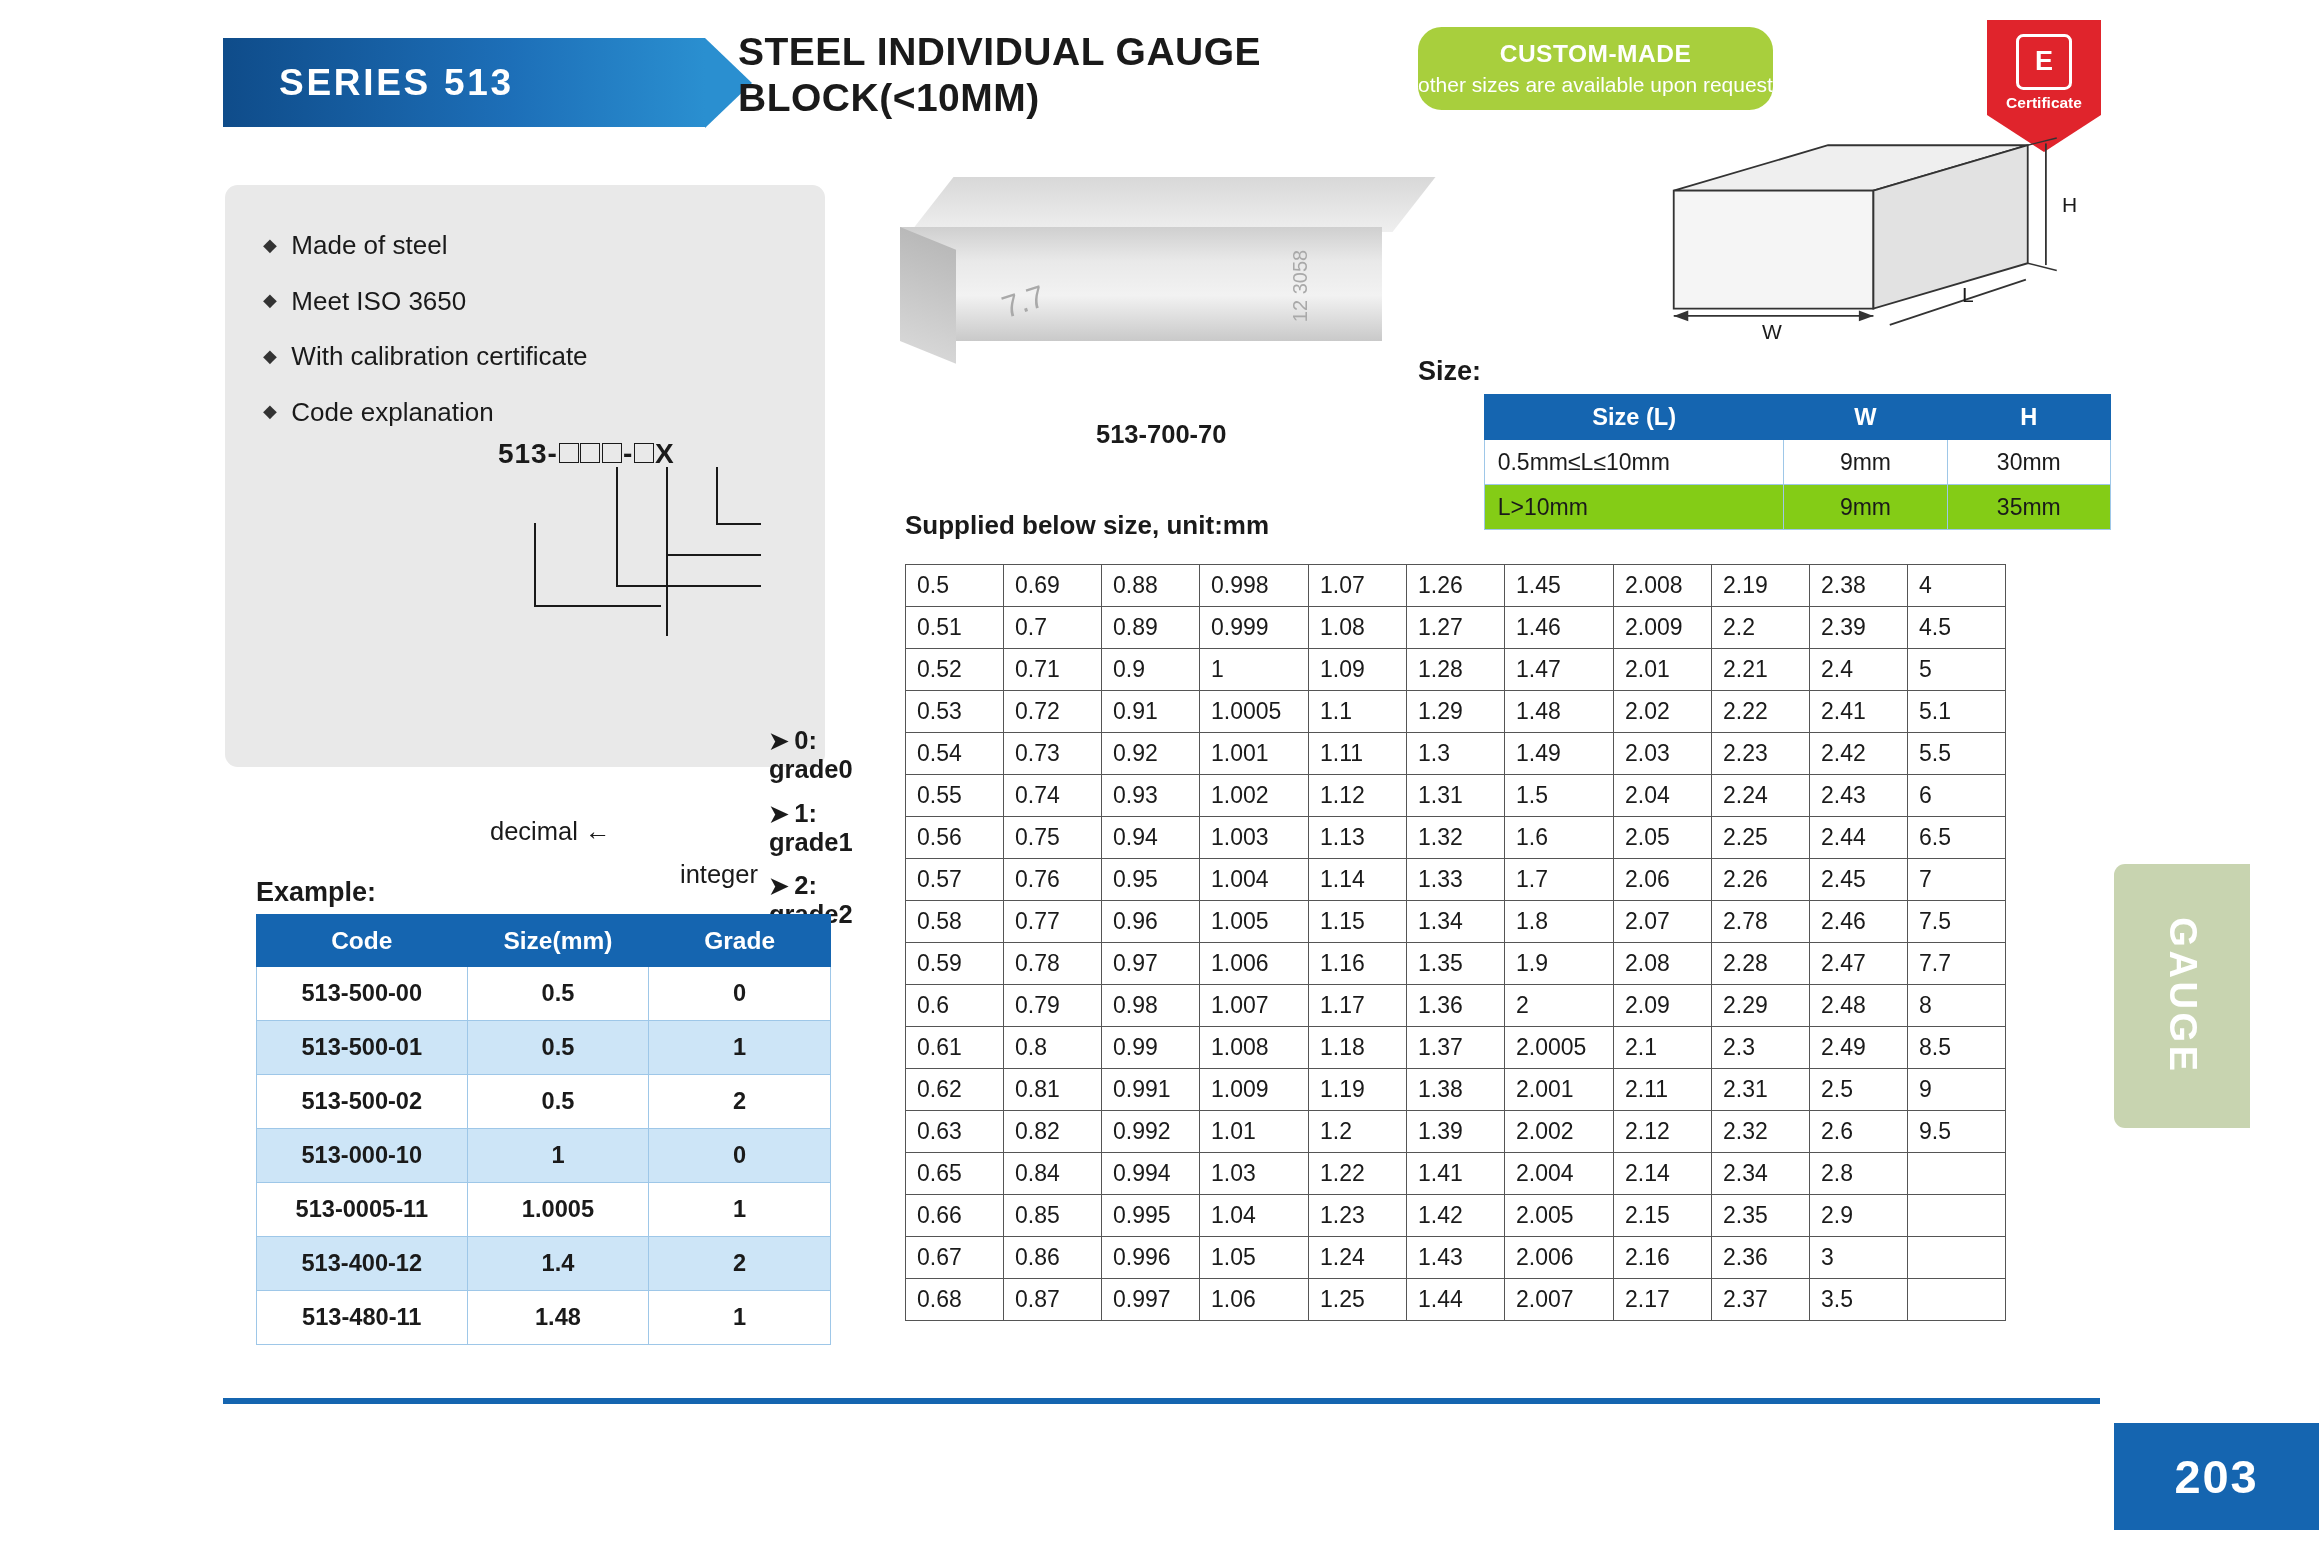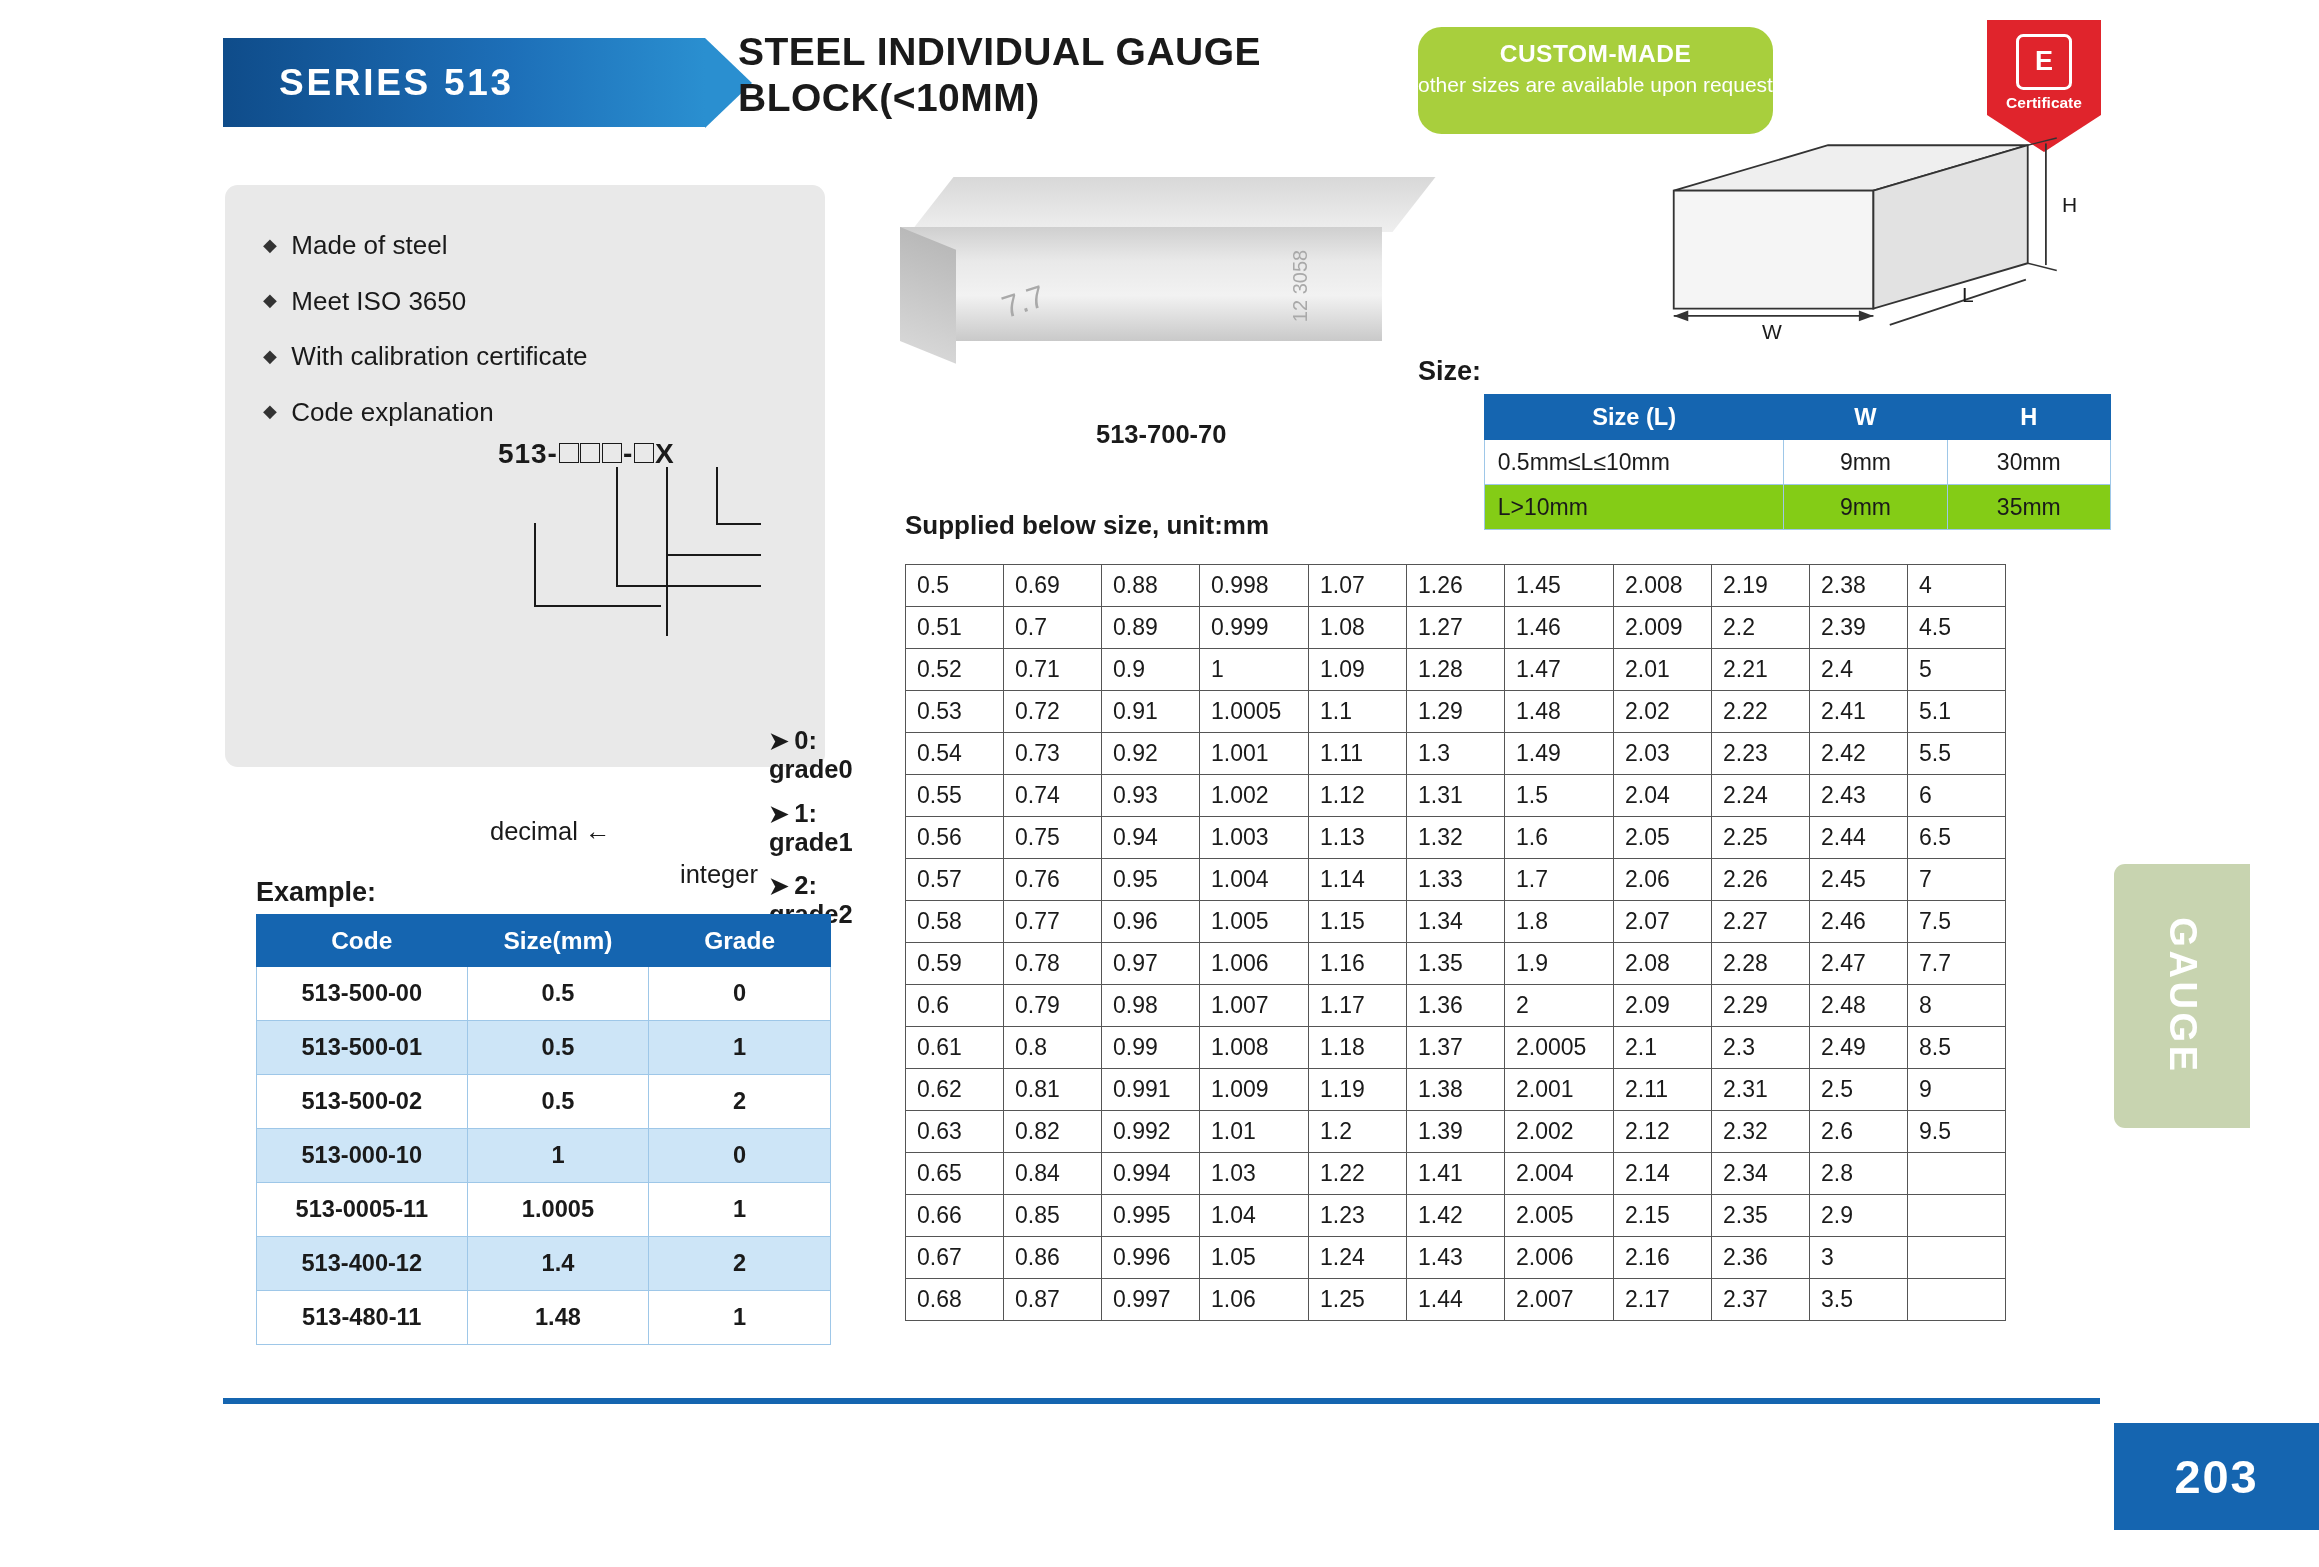--- a/index.html
+++ b/index.html
@@ -35,21 +35,21 @@
   }
 
   .main-title {
     position:absolute; left:738px; top:29px; width:718px;
     font-size:39px; font-weight:bold; line-height:1.18;
     color:#1a1a1a; letter-spacing:0.5px;
   }
 
   .custom-made {
     position:absolute; left:1418px; top:27px;
-    width:355px; height:107px;
+    width:355px; height:83px;
     background:#a8cf3d;
     border-radius:23.6px 23.6px 23.6px 23.6px;
     color:#ffffff; text-align:center;
     padding-top:12.7px;
   }
   .custom-made .cm-title { font-size:24.5px; font-weight:bold; letter-spacing:0.5px; }
   .custom-made .cm-sub { font-size:21px; line-height:1.28; margin-top:4.5px; }
 
   .cert-badge {
     position:absolute; left:1987px; top:20px; width:114px; height:132px;
@@ -478,21 +478,21 @@
       </tr>
       <tr>
         <td>0.58</td>
         <td>0.77</td>
         <td>0.96</td>
         <td class="w-wide">1.005</td>
         <td>1.15</td>
         <td>1.34</td>
         <td class="w-wide">1.8</td>
         <td>2.07</td>
-        <td>2.27</td>
+        <td>2.78</td>
         <td>2.46</td>
         <td>7.5</td>
       </tr>
       <tr>
         <td>0.59</td>
         <td>0.78</td>
         <td>0.97</td>
         <td class="w-wide">1.006</td>
         <td>1.16</td>
         <td>1.35</td>

